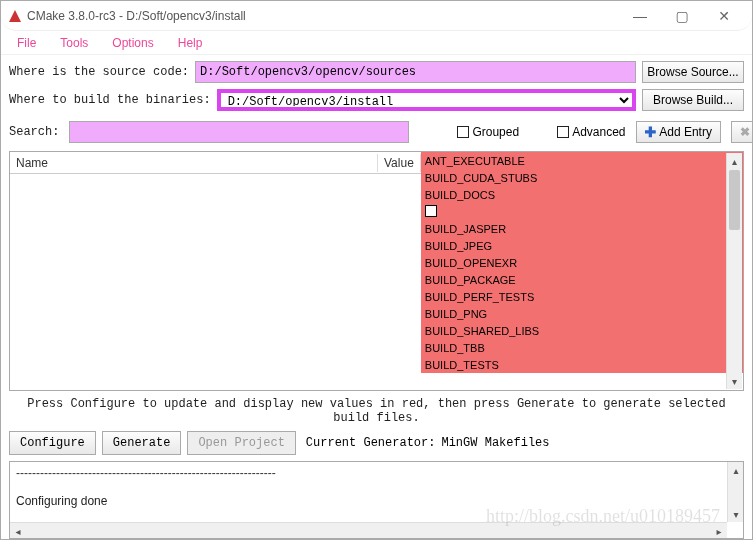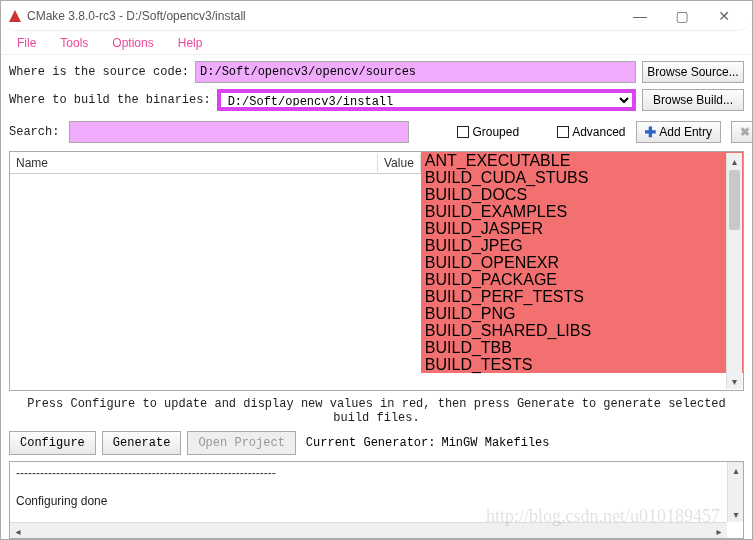--- a/index.html
+++ b/index.html
@@ -33,21 +33,21 @@
 .cb { width: 12px; height: 12px; border: 1px solid #222; display: inline-block; }
 
 
 .tablewrap { margin: 4px 8px 0 8px; border: 1px solid #aaa; height: 240px; position: relative; display: flex; flex-direction: row; }
 .thead { display: flex; background: #fff; border-bottom: 1px solid #ccc; height: 22px; align-items: center; }
 .th { padding: 2px 6px; color: #333; border-right: 1px solid #ddd; }
 .th.name { width: 368px; }
 .th.val { flex: 1; }
 .tbody { flex: 1; overflow: hidden; }
 .tr { display: flex; height: 17px; align-items: center; background: #f37070; color: #000; }
-.td.name { width: 368px; padding: 0 4px; font-size: 16px; }
+.td.name { width: 368px; padding: 0 4px; font-size: 11px; }
 .td.val { flex: 1; padding: 0 4px; font-size: 11px; }
 .chk { width: 12px; height: 12px; border: 1px solid #000; background: #fff; display: inline-flex; align-items: center; justify-content: center; font-size: 10px; line-height: 1; }
 .scroll { position: absolute; right: 1px; top: 1px; bottom: 1px; width: 16px; background: #f0f0f0; border-left: 1px solid #ddd; }
 .scroll .up, .scroll .dn { height: 16px; display: flex; align-items: center; justify-content: center; font-size: 10px; color: #555; }
 .scroll .thumb { position: absolute; top: 17px; left: 2px; right: 2px; height: 60px; background: #c8c8c8; border-radius: 2px; }
 
 
 .hint { text-align: center; padding: 6px 12px 4px; color: #222; }
 
 
@@ -135,21 +135,20 @@
       </div>
       <div class="tr">
         <div class="td name">BUILD_CUDA_STUBS</div>
         <div class="td val"><span class="chk"></span></div>
       </div>
       <div class="tr">
         <div class="td name">BUILD_DOCS</div>
         <div class="td val"><span class="chk">✔</span></div>
       </div>
       <div class="tr">
-        <div class="td name">BUILD_EXAMPLES</div>
         <div class="td val"><span class="chk"></span></div>
       </div>
       <div class="tr">
         <div class="td name">BUILD_JASPER</div>
         <div class="td val"><span class="chk">✔</span></div>
       </div>
       <div class="tr">
         <div class="td name">BUILD_JPEG</div>
         <div class="td val"><span class="chk">✔</span></div>
       </div>

